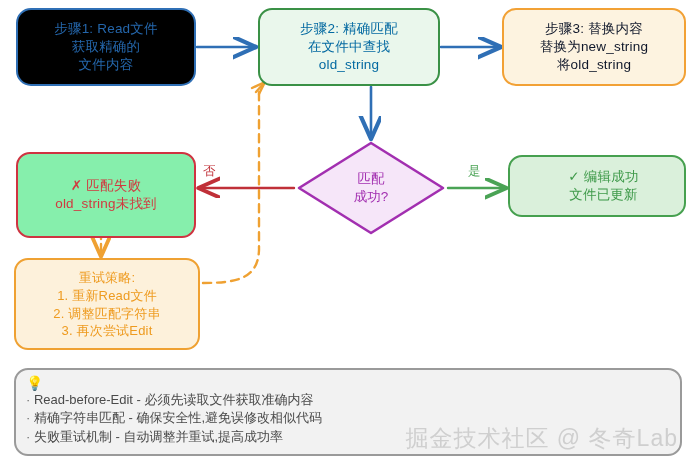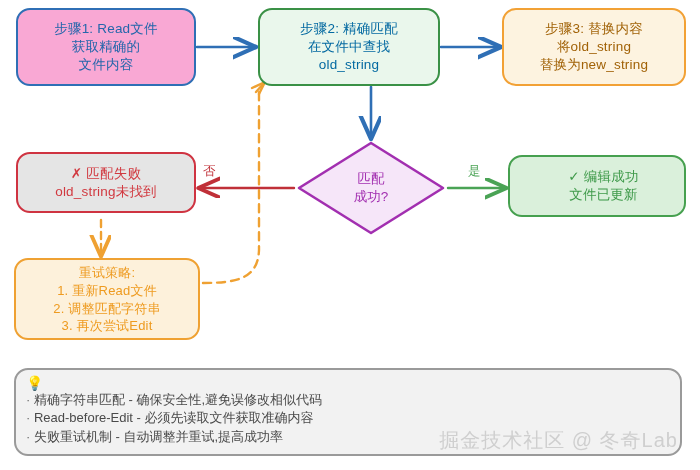--- a/index.html
+++ b/index.html
@@ -39,56 +39,57 @@
     line-height: 1.32;
     font-size: 13.5px;
     letter-spacing: 0.2px;
     z-index: 3;
   }
   .node .ln { display: block; white-space: nowrap; }
 
   
   #step1 {
     left: 16px; top: 8px; width: 180px; height: 78px;
-    background: #f9a8d4;
+    background: #000000;
     border-color: #2f6fb5;
     color: #2466ab;
+    border-radius: 15px;
   }
   
   #step2 {
     left: 258px; top: 8px; width: 182px; height: 78px;
     background: #eaf7ec;
     border-color: #3a9146;
     color: #0369a1;
   }
   
   #step3 {
     left: 502px; top: 8px; width: 184px; height: 78px;
     background: #fdf3e0;
     border-color: #f2a135;
-    color: #a16207;
+    color: #0f172a;
   }
   
   #fail {
-    left: 16px; top: 152px; width: 180px; height: 61px;
-    background: #e5e5e5;
+    left: 16px; top: 152px; width: 180px; height: 86px;
+    background: #86efac;
     border-color: #cf3341;
     color: #d1383f;
   }
   
   #success {
     left: 508px; top: 155px; width: 178px; height: 62px;
     background: #daf0db;
     border-color: #46a04f;
     color: #3f9a4a;
     padding-left: 13px;
   }
   
   #retry {
-    left: 14px; top: 258px; width: 186px; height: 82px;
+    left: 14px; top: 258px; width: 186px; height: 92px;
     background: #fdf1db;
     border-color: #efa132;
     color: #ee9b20;
     font-size: 13px;
   }
   .retry-title { margin-bottom: 1px; }
 
   
   #decision {
     position: absolute;
@@ -145,21 +146,21 @@
     white-space: nowrap;
   }
   #notes .nt-line::before {
     content: "· ";
     color: #6d6d6d;
   }
   #watermark {
     position: absolute;
     right: 22px;
     bottom: 16px;
-    font-size: 20px;
+    font-size: 23px;
     color: #cfcfcf;
     letter-spacing: 1px;
     z-index: 5;
     white-space: nowrap;
   }
 </style>
 </head>
 <body>
 
 <div id="canvas">
@@ -219,22 +220,22 @@
   </div>
 
   <div class="node" id="step2">
     <span class="ln">步骤2: 精确匹配</span>
     <span class="ln">在文件中查找</span>
     <span class="ln">old_string</span>
   </div>
 
   <div class="node" id="step3">
     <span class="ln">步骤3: 替换内容</span>
+    <span class="ln">替换为new_string</span>
     <span class="ln">将old_string</span>
-    <span class="ln">替换为new_string</span>
   </div>
 
   <div class="node" id="fail">
     <span class="ln">✗ 匹配失败</span>
     <span class="ln">old_string未找到</span>
   </div>
 
   <div id="decision">
     <svg width="150" height="96" viewBox="0 0 150 96">
       <path d="M75,3 L147,48 L75,93 L3,48 Z" fill="#f6e6f9" stroke="#a22fb0" stroke-width="2.6" stroke-linejoin="round"></path>
@@ -257,20 +258,20 @@
     <span class="ln">3. 再次尝试Edit</span>
   </div>
 
   <div class="elabel" id="label-no">否</div>
   <div class="elabel" id="label-yes">是</div>
 
   <div id="notes">
     <div class="nt-head">
       <span class="bulb">💡</span>
     </div>
+    <div class="nt-line">Read-before-Edit - 必须先读取文件获取准确内容</div>
     <div class="nt-line">精确字符串匹配 - 确保安全性,避免误修改相似代码</div>
-    <div class="nt-line">Read-before-Edit - 必须先读取文件获取准确内容</div>
     <div class="nt-line">失败重试机制 - 自动调整并重试,提高成功率</div>
   </div>
 
   <div id="watermark">掘金技术社区 @ 冬奇Lab</div>
 
 </div>
 
 </body></html>

